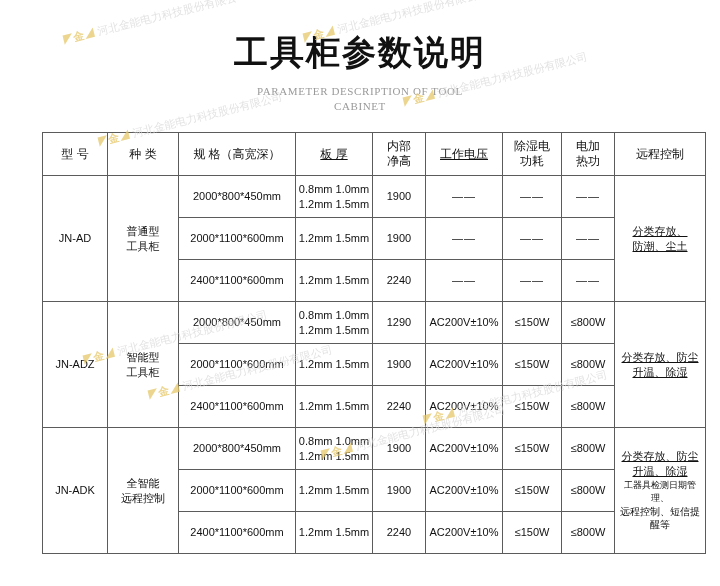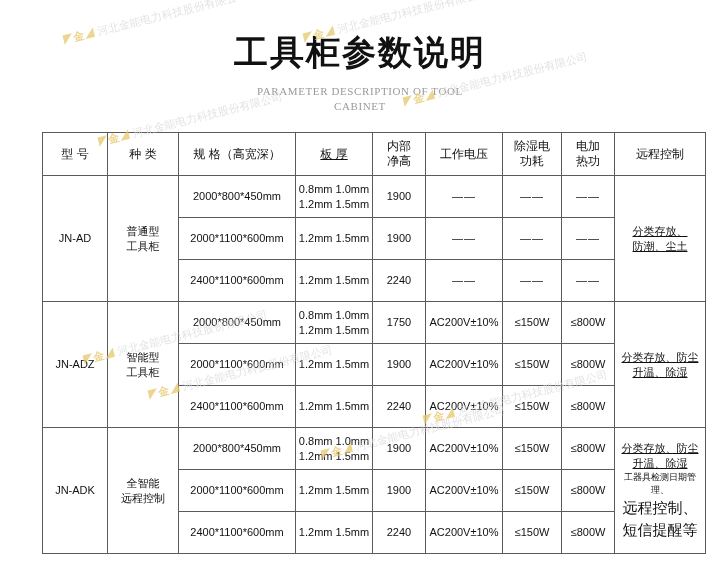--- a/index.html
+++ b/index.html
@@ -87,24 +87,24 @@
     padding: 2px 1px;
     font-weight: normal;
     line-height: 15px;
   }
   table.spec th {
     height: 38px;
     font-size: 12px;
   }
   .h-model   { width: 62px; }
   .h-kind    { width: 68px; }
-  .h-spec    { width: 114px; }
+  .h-spec    { width: 114px; font-family: Liberation Serif, serif; }
   .h-plate   { width: 74px; text-decoration: underline; }
   .h-height  { width: 50px; margin-left: 48px; }
-  .h-volt    { width: 74px; }
+  .h-volt    { width: 74px; text-decoration: underline; }
   .h-dehum   { width: 56px; }
   .h-heat    { width: 50px; }
   .h-func    { width: 88px; }
 
   td.model { font-size: 12px; }
   td.kind  { font-size: 11px; line-height: 17px; }
   td.spec-col { font-size: 11px; }
   td.plate { font-size: 10.5px; line-height: 14px; }
   td.func  { font-size: 11px; line-height: 17px; text-decoration: underline; }
   td.dash  { letter-spacing: 1px; }
@@ -179,21 +179,21 @@
           <td class="dash">——</td>
         </tr>
 
         <tr class="row-tall">
           <td class="model" rowspan="3">JN-ADZ</td>
           <td class="kind" rowspan="3">
             <span>智能型</span><br><span>工具柜</span>
           </td>
           <td class="spec-col">2000*800*450mm</td>
           <td class="plate"><span>0.8mm 1.0mm</span><br><span>1.2mm 1.5mm</span></td>
-          <td>1750</td>
+          <td>1290</td>
           <td>AC200V±10%</td>
           <td>≤150W</td>
           <td>≤800W</td>
           <td class="func" rowspan="3">
             <span>分类存放、防尘</span><br><span>升温、除湿</span>
           </td>
         </tr>
         <tr class="row-tall">
           <td class="spec-col">2000*1100*600mm</td>
           <td class="plate">1.2mm 1.5mm</td>
@@ -219,21 +219,21 @@
           <td class="spec-col">2000*800*450mm</td>
           <td class="plate"><span>0.8mm 1.0mm</span><br><span>1.2mm 1.5mm</span></td>
           <td>1900</td>
           <td>AC200V±10%</td>
           <td>≤150W</td>
           <td>≤800W</td>
           <td class="func" rowspan="3">
             <span>分类存放、防尘</span><br>
             <span>升温、除湿</span><br>
             <span class="func-small" style="font-size:9px;line-height:13px;display:inline-block;">工器具检测日期管理、</span><br>
-            <span class="func-small" style="font-size:15px;line-height:22px;display:inline-block;">远程控制、短信提醒等</span>
+            <span class="func-small" style="font-size:10px;line-height:13px;display:inline-block;">远程控制、短信提醒等</span>
           </td>
         </tr>
         <tr class="row-tall">
           <td class="spec-col">2000*1100*600mm</td>
           <td class="plate">1.2mm 1.5mm</td>
           <td>1900</td>
           <td>AC200V±10%</td>
           <td>≤150W</td>
           <td>≤800W</td>
         </tr>

